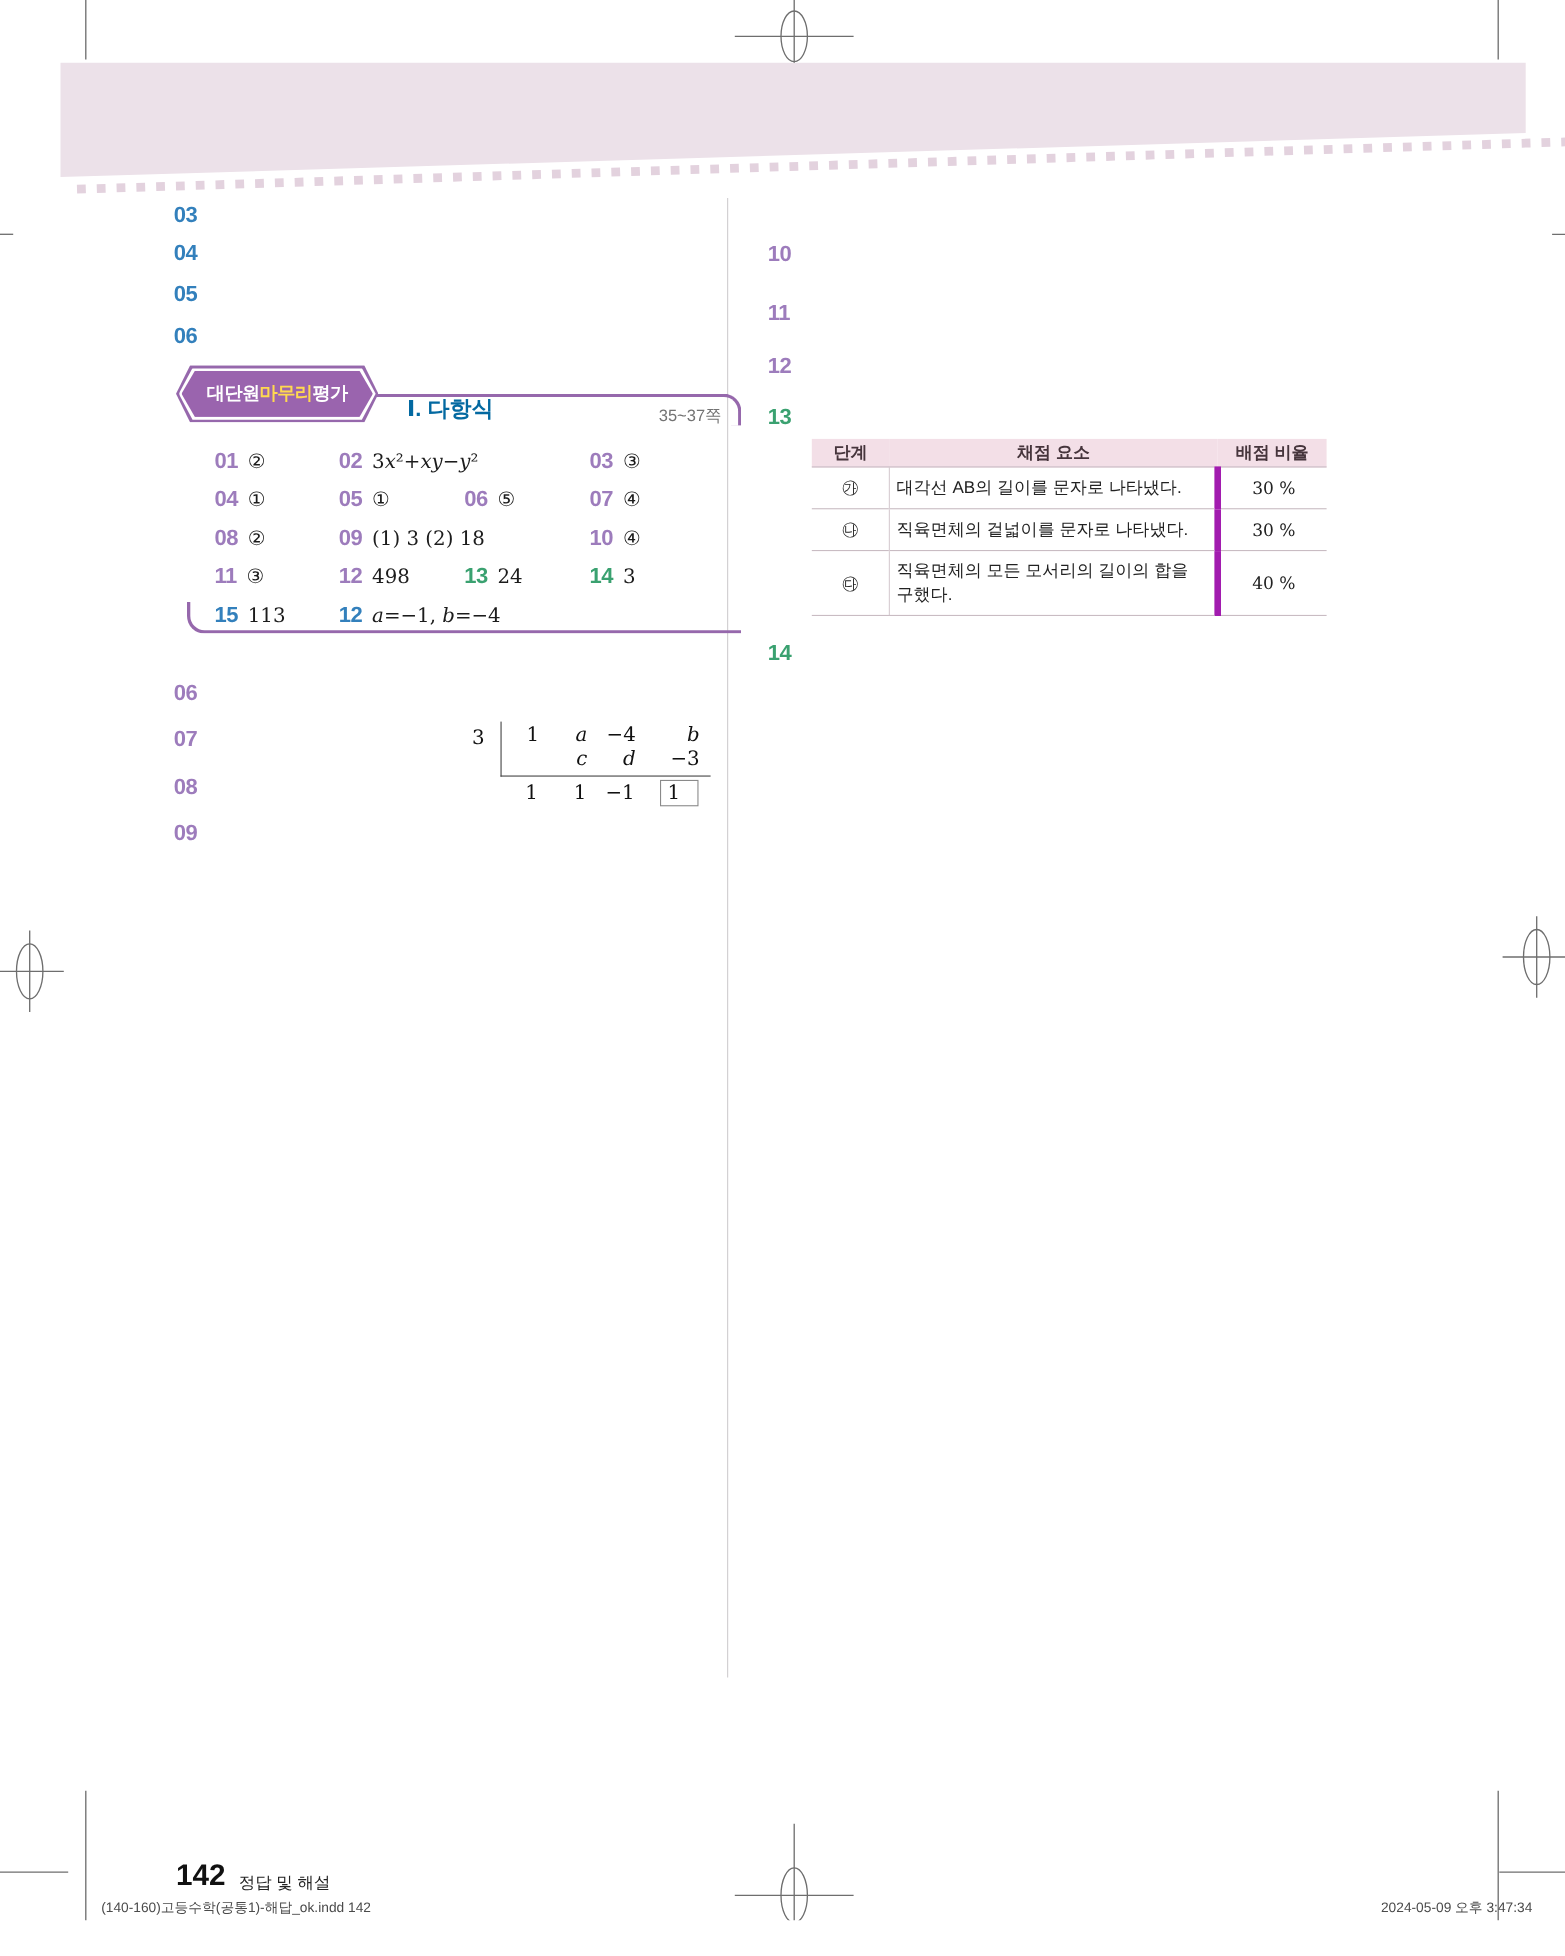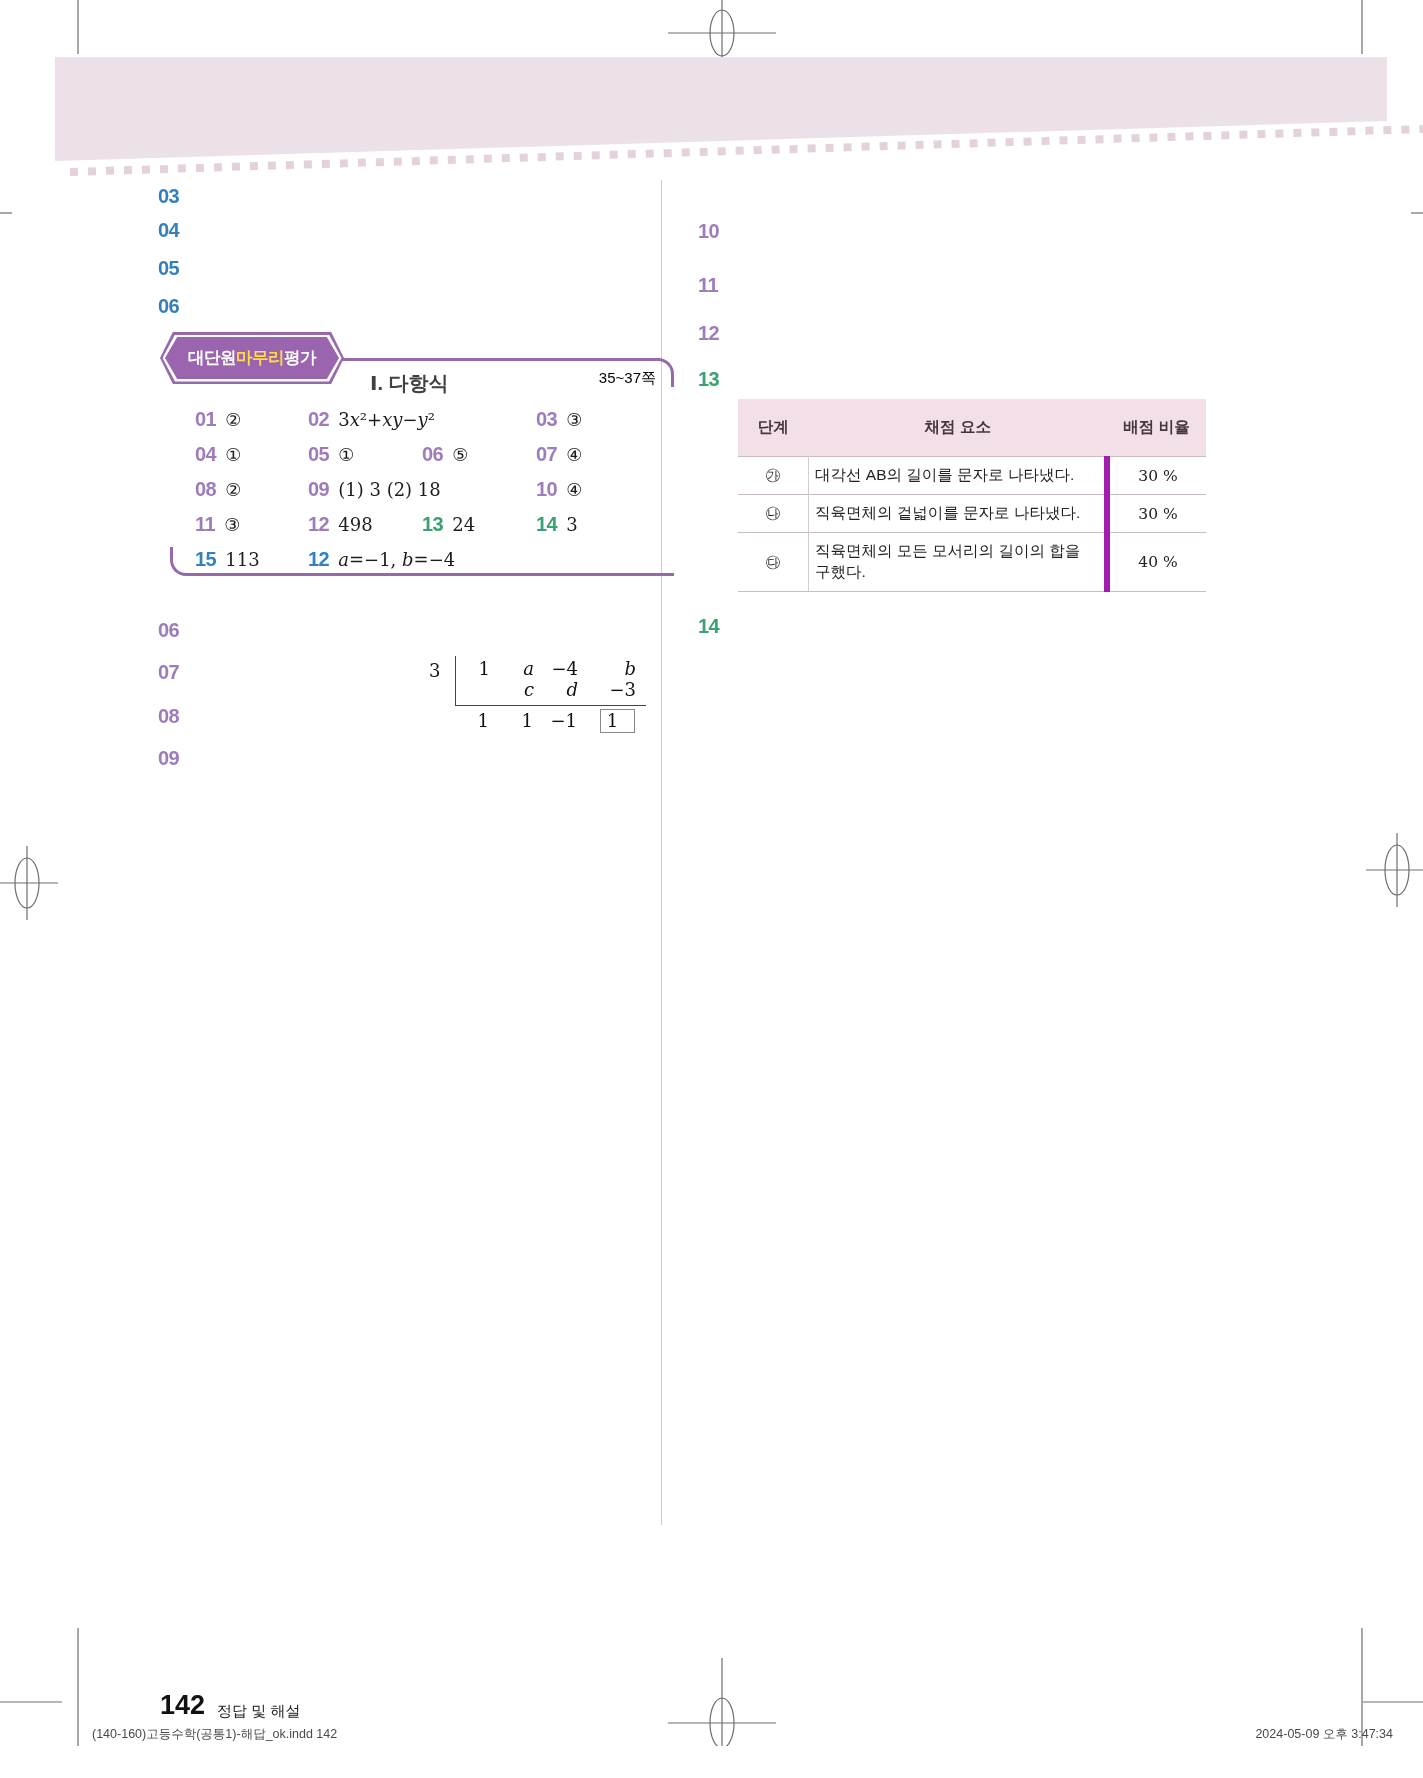--- a/index.html
+++ b/index.html
@@ -29,31 +29,31 @@
     border-top:3px solid #9668ac;border-right:3px solid #9668ac;border-top-right-radius:16px;}
   .abox-botline{position:absolute;bottom:0;left:12px;right:-14px;height:26px;
     border-bottom:3px solid #9668ac;border-left:3px solid #9668ac;border-bottom-left-radius:16px;}
   .abox-badge{position:absolute;left:2px;top:-26px;width:184px;height:52px;}
   .hex{position:absolute;clip-path:polygon(7% 0%,93% 0%,100% 50%,93% 100%,7% 100%,0% 50%);}
   .hex.outer{inset:0;background:#9668ac;}
   .hex.mid{inset:2.5px;background:#ffffff;}
   .hex.inner{inset:5px;background:#9a64ae;display:flex;align-items:center;justify-content:center;
      font-weight:bold;font-size:16.5px;color:#fff;letter-spacing:-0.5px;}
   .hex .hl{color:#ffd94f;}
-  .abox-title{position:absolute;left:212px;top:12px;font-weight:bold;font-size:20px;color:#404040;}
-  .abox-pages{position:absolute;right:4px;top:11px;font-size:15px;color:#000000;}
+  .abox-title{position:absolute;left:212px;top:0;font-weight:bold;font-size:20px;color:#0369a1;}
+  .abox-pages{position:absolute;right:4px;top:11px;font-size:15px;color:#737373;}
   .abox-ans{position:absolute;left:37px;top:50px;right:0;bottom:0;}
   .ansitem{position:absolute;display:flex;align-items:baseline;}
   .anum{font-weight:bold;font-size:20px;margin-right:9px;letter-spacing:-0.5px;}
   .anum.blue{color:#3380bc}.anum.purple{color:#9d7cbc}.anum.green{color:#3aa170}
   .aval{font-family:"DejaVu Serif","DejaVu Sans",serif;font-size:18px;color:#1c1c1c;}
   .aval i{font-style:italic;}
   
   .gtable{margin:8px 0 16px 40px;width:468px;border-collapse:collapse;font-size:15.5px;}
-  .gtable th{background:#f3dfe7;color:#46353c;font-weight:bold;padding:18px 4px;border:none;}
+  .gtable th{background:#f3dfe7;color:#46353c;font-weight:bold;padding:2px 4px;border:none;}
   .gtable td{border-top:1px solid #c9bcc3;padding:8px 6px;color:#222;}
   .gtable tr td:first-child{text-align:center;border-right:1px solid #d6cbd1;width:58px;}
   .gtable tr td:last-child{text-align:center;border-left:6px solid #a21caf;width:84px;
         font-family:"DejaVu Serif",serif;}
   .gtable tr:last-child td{border-bottom:1px solid #c9bcc3;}
   
   #footer{position:absolute;left:160px;top:1690px;display:flex;align-items:flex-end;}
   #pagenum{font-weight:bold;font-size:27px;color:#111;margin-right:12px;}
   #pagelabel{font-size:15px;color:#222;}
   .imprint{position:absolute;top:1726px;font-size:12.5px;color:#4a4a4a;}

